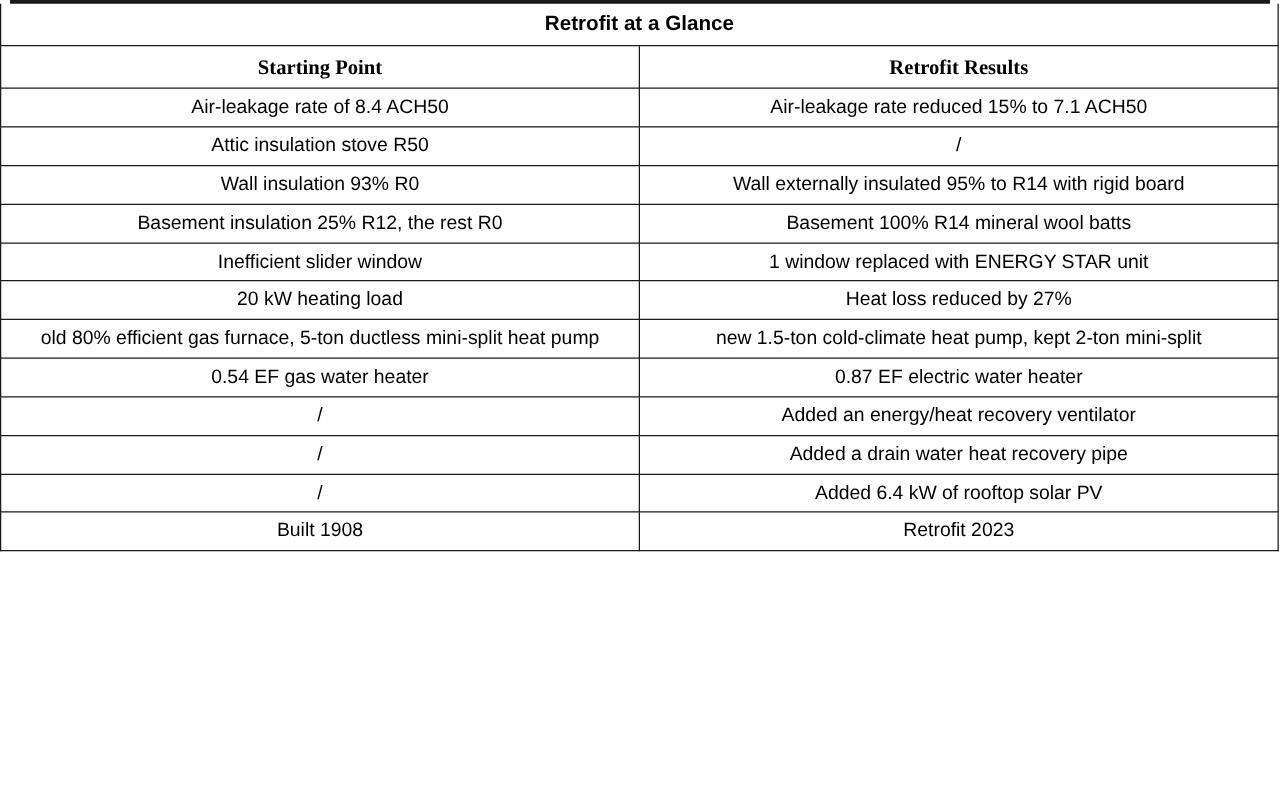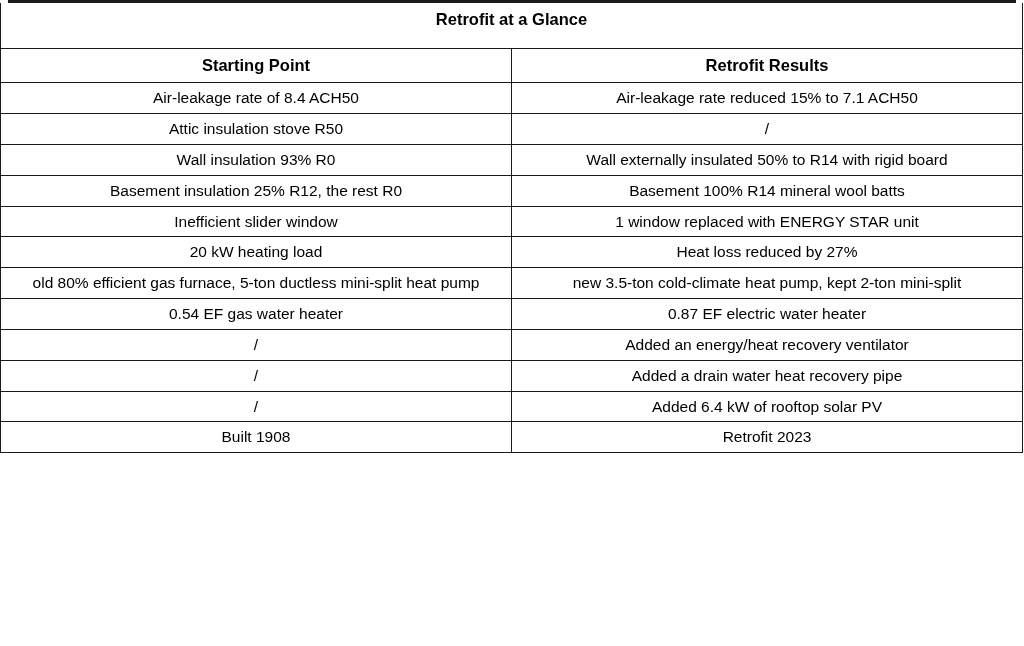--- a/index.html
+++ b/index.html
@@ -41,28 +41,29 @@
     border: 1.6px solid #1a1a1a;
     padding: 5px 8px;
     text-align: center;
     vertical-align: middle;
     line-height: 1.28;
   }
   tr.title-row td {
     font-weight: bold;
     font-size: 16.5px;
     padding-top: 6px;
-    padding-bottom: 18px;
+    padding-bottom: 6px;
     border-top: none;
   }
   tr.header-row td {
     font-weight: bold;
     font-size: 16.5px;
     padding-top: 6px;
     padding-bottom: 6px;
+    font-family: Liberation Serif, serif;
   }
   .col-left { width: 511px; }
   .col-right { width: 511px; }
   .slash { letter-spacing: 0; }
   sub { font-size: 0.72em; vertical-align: baseline; position: relative; top: 3px; }
 </style>
 </head>
 <body>
 
 <div class="page">
@@ -84,37 +85,37 @@
         <tr>
           <td>Air-leakage rate of 8.4 ACH50</td>
           <td>Air-leakage rate reduced 15% to 7.1 ACH50</td>
         </tr>
         <tr>
           <td>Attic insulation stove R50</td>
           <td class="slash">/</td>
         </tr>
         <tr>
           <td>Wall insulation 93% R0</td>
-          <td>Wall externally insulated 50% to R14 with rigid board</td>
+          <td>Wall externally insulated 95% to R14 with rigid board</td>
         </tr>
         <tr>
           <td>Basement insulation 25% R12, the rest R0</td>
           <td>Basement 100% R14 mineral wool batts</td>
         </tr>
         <tr>
           <td>Inefficient slider window</td>
           <td>1 window replaced with ENERGY STAR unit</td>
         </tr>
         <tr>
           <td>20 kW heating load</td>
           <td>Heat loss reduced by 27%</td>
         </tr>
         <tr>
           <td>old 80% efficient gas furnace, 5-ton ductless mini-split heat pump</td>
-          <td>new 3.5-ton cold-climate heat pump, kept 2-ton mini-split</td>
+          <td>new 1.5-ton cold-climate heat pump, kept 2-ton mini-split</td>
         </tr>
         <tr>
           <td>0.54 EF gas water heater</td>
           <td>0.87 EF electric water heater</td>
         </tr>
         <tr>
           <td class="slash">/</td>
           <td>Added an energy/heat recovery ventilator</td>
         </tr>
         <tr>

